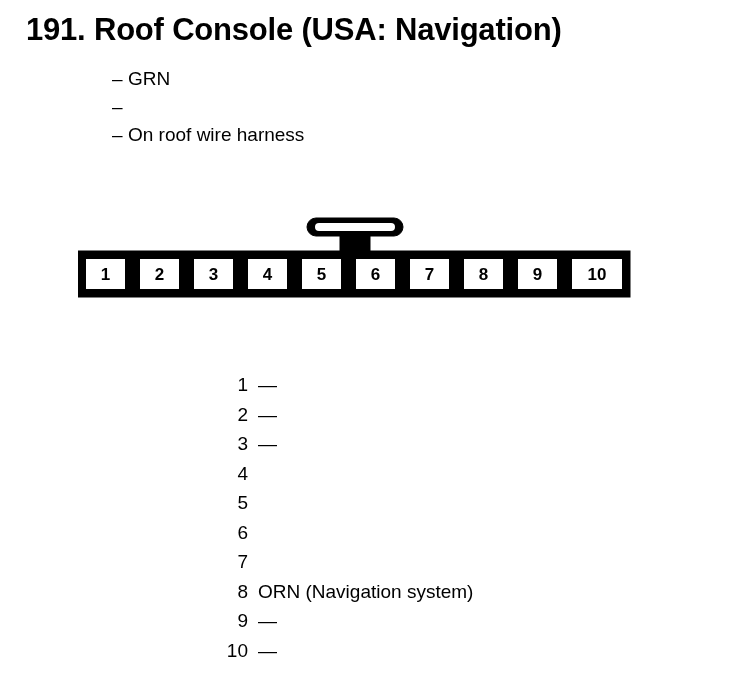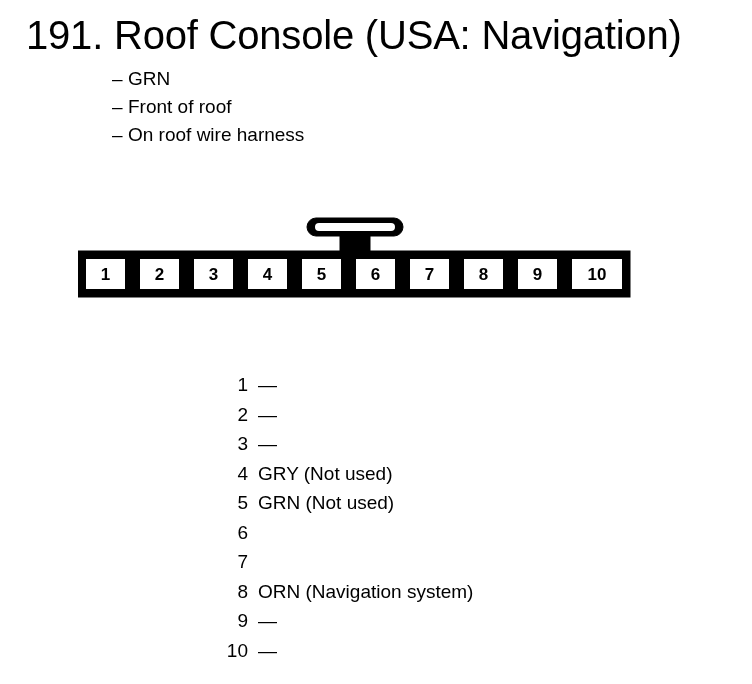--- a/index.html
+++ b/index.html
@@ -14,22 +14,22 @@
     font-family: "Liberation Sans", sans-serif;
     color: #000000;
     overflow: hidden;
   }
 
   
   #page-title {
     position: absolute;
     left: 26px;
     top: 13px;
-    font-size: 40px;
-    font-weight: normal;
+    font-size: 31px;
+    font-weight: bold;
     letter-spacing: -0.2px;
     white-space: nowrap;
     line-height: 1.1;
   }
 
   
   #spec-list {
     position: absolute;
     left: 112px;
     top: 65px;
@@ -90,21 +90,20 @@
 
 <div id="page-title">191.  Roof Console (USA: Navigation)</div>
 
 <div id="spec-list">
   <div class="spec-row">
     <span class="spec-dash">–</span>
     <span class="spec-text">GRN</span>
   </div>
   <div class="spec-row">
     <span class="spec-dash">–</span>
-    <span class="spec-text">Front of roof</span>
   </div>
   <div class="spec-row">
     <span class="spec-dash">–</span>
     <span class="spec-text">On roof wire harness</span>
   </div>
 </div>
 
 <div id="connector">
   <svg width="560" height="95" viewBox="0 0 560 95" xmlns="http://www.w3.org/2000/svg">
 
@@ -164,25 +163,23 @@
   <div class="legend-row">
     <span class="legend-num">2</span>
     <span class="legend-desc">—</span>
   </div>
   <div class="legend-row">
     <span class="legend-num">3</span>
     <span class="legend-desc">—</span>
   </div>
   <div class="legend-row">
     <span class="legend-num">4</span>
-    <span class="legend-desc">GRY (Not used)</span>
   </div>
   <div class="legend-row">
     <span class="legend-num">5</span>
-    <span class="legend-desc">GRN (Not used)</span>
   </div>
   <div class="legend-row">
     <span class="legend-num">6</span>
   </div>
   <div class="legend-row">
     <span class="legend-num">7</span>
   </div>
   <div class="legend-row">
     <span class="legend-num">8</span>
     <span class="legend-desc">ORN (Navigation system)</span>

